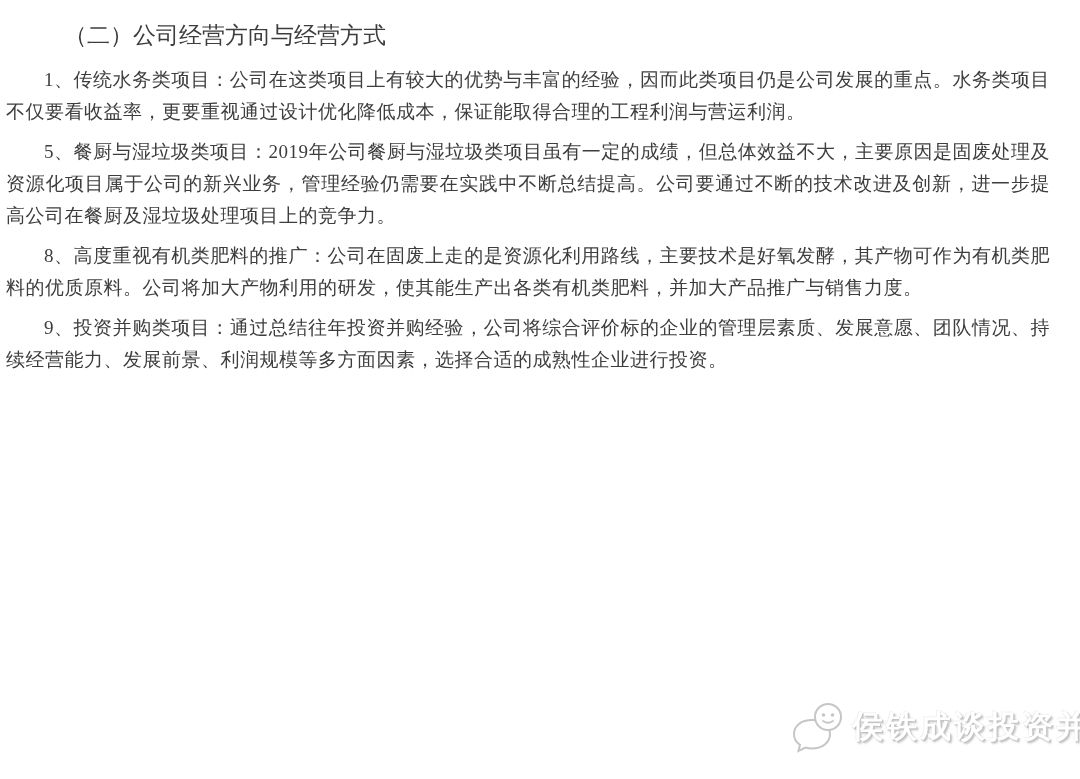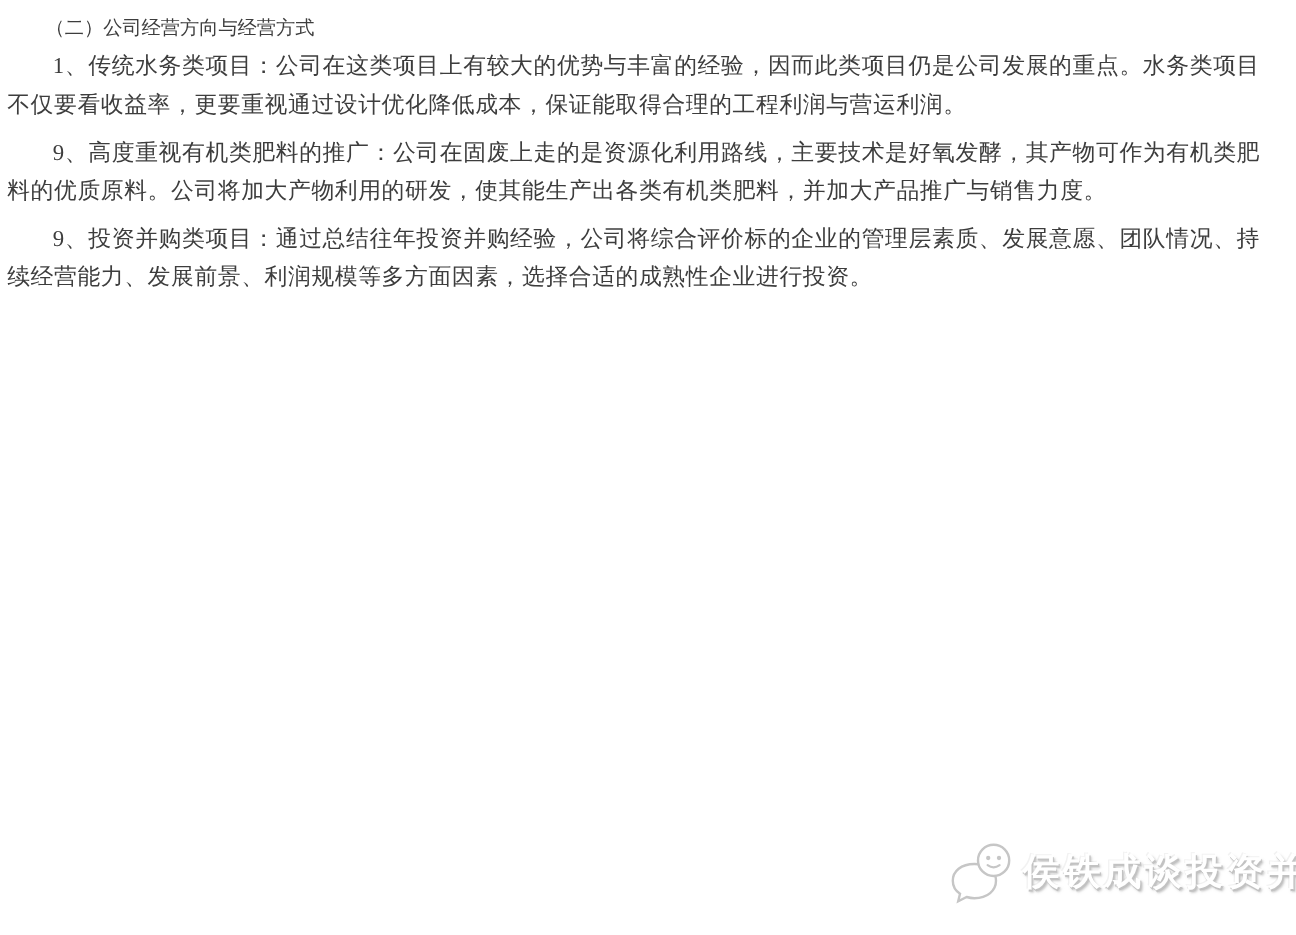--- a/index.html
+++ b/index.html
@@ -15,23 +15,23 @@
     box-sizing: border-box;
     padding: 8px 30px 0 6px;
     overflow: hidden;
     font-family: "Liberation Serif", "DejaVu Serif", serif;
     color: #3d3d3d;
     font-size: 19px;
     line-height: 32px;
   }
   .heading {
     text-indent: 2em;
-    margin: 0;
+    margin: 12px;
     font-weight: normal;
-    font-size: 16px;
+    font-size: 23px;
     line-height: 32px;
   }
   .para {
     margin: 0 0 8px 0;
     text-indent: 2em;
     text-align: justify;
     text-justify: inter-character;
     letter-spacing: 0.5px;
   }
   .watermark {
@@ -60,21 +60,22 @@
   }
 </style>
 </head>
 <body>
 
 <div class="page">
 
   <h3 class="heading">（二）公司经营方向与经营方式</h3>
 
   <p class="para">1、传统水务类项目：公司在这类项目上有较大的优势与丰富的经验，因而此类项目仍是公司发展的重点。水务类项目不仅要看收益率，更要重视通过设计优化降低成本，保证能取得合理的工程利润与营运利润。</p>
-  <p class="para">9、高度重视有机类肥料的推广：公司在固废上走的是资源化利用路线，主要技术是好氧发酵，其产物可作为有机类肥料的优质原料。公司将加大产物利用的研发，使其能生产出各类有机类肥料，并加大产品推广与销售力度。</p>
+  <p class="para">5、餐厨与湿垃圾类项目：2019年公司餐厨与湿垃圾类项目虽有一定的成绩，但总体效益不大，主要原因是固废处理及资源化项目属于公司的新兴业务，管理经验仍需要在实践中不断总结提高。公司要通过不断的技术改进及创新，进一步提高公司在餐厨及湿垃圾处理项目上的竞争力。</p>
+  <p class="para">8、高度重视有机类肥料的推广：公司在固废上走的是资源化利用路线，主要技术是好氧发酵，其产物可作为有机类肥料的优质原料。公司将加大产物利用的研发，使其能生产出各类有机类肥料，并加大产品推广与销售力度。</p>
   <p class="para">9、投资并购类项目：通过总结往年投资并购经验，公司将综合评价标的企业的管理层素质、发展意愿、团队情况、持续经营能力、发展前景、利润规模等多方面因素，选择合适的成熟性企业进行投资。</p>
 
   <div class="watermark">
     <span class="watermark-icon">
       <svg width="58" height="58" viewBox="0 0 58 58">
 
         <g stroke="#c6c6c6" fill="#ffffff" stroke-width="2">
           <path d="M24 22 C13 22 6 28 6 36 C6 40.5 8.2 44.3 12 46.8 L10.5 53 L17.5 49.5 C19.5 50.1 21.7 50.5 24 50.5 C35 50.5 42 44 42 36 C42 28 35 22 24 22 Z"></path>
         </g>
 

